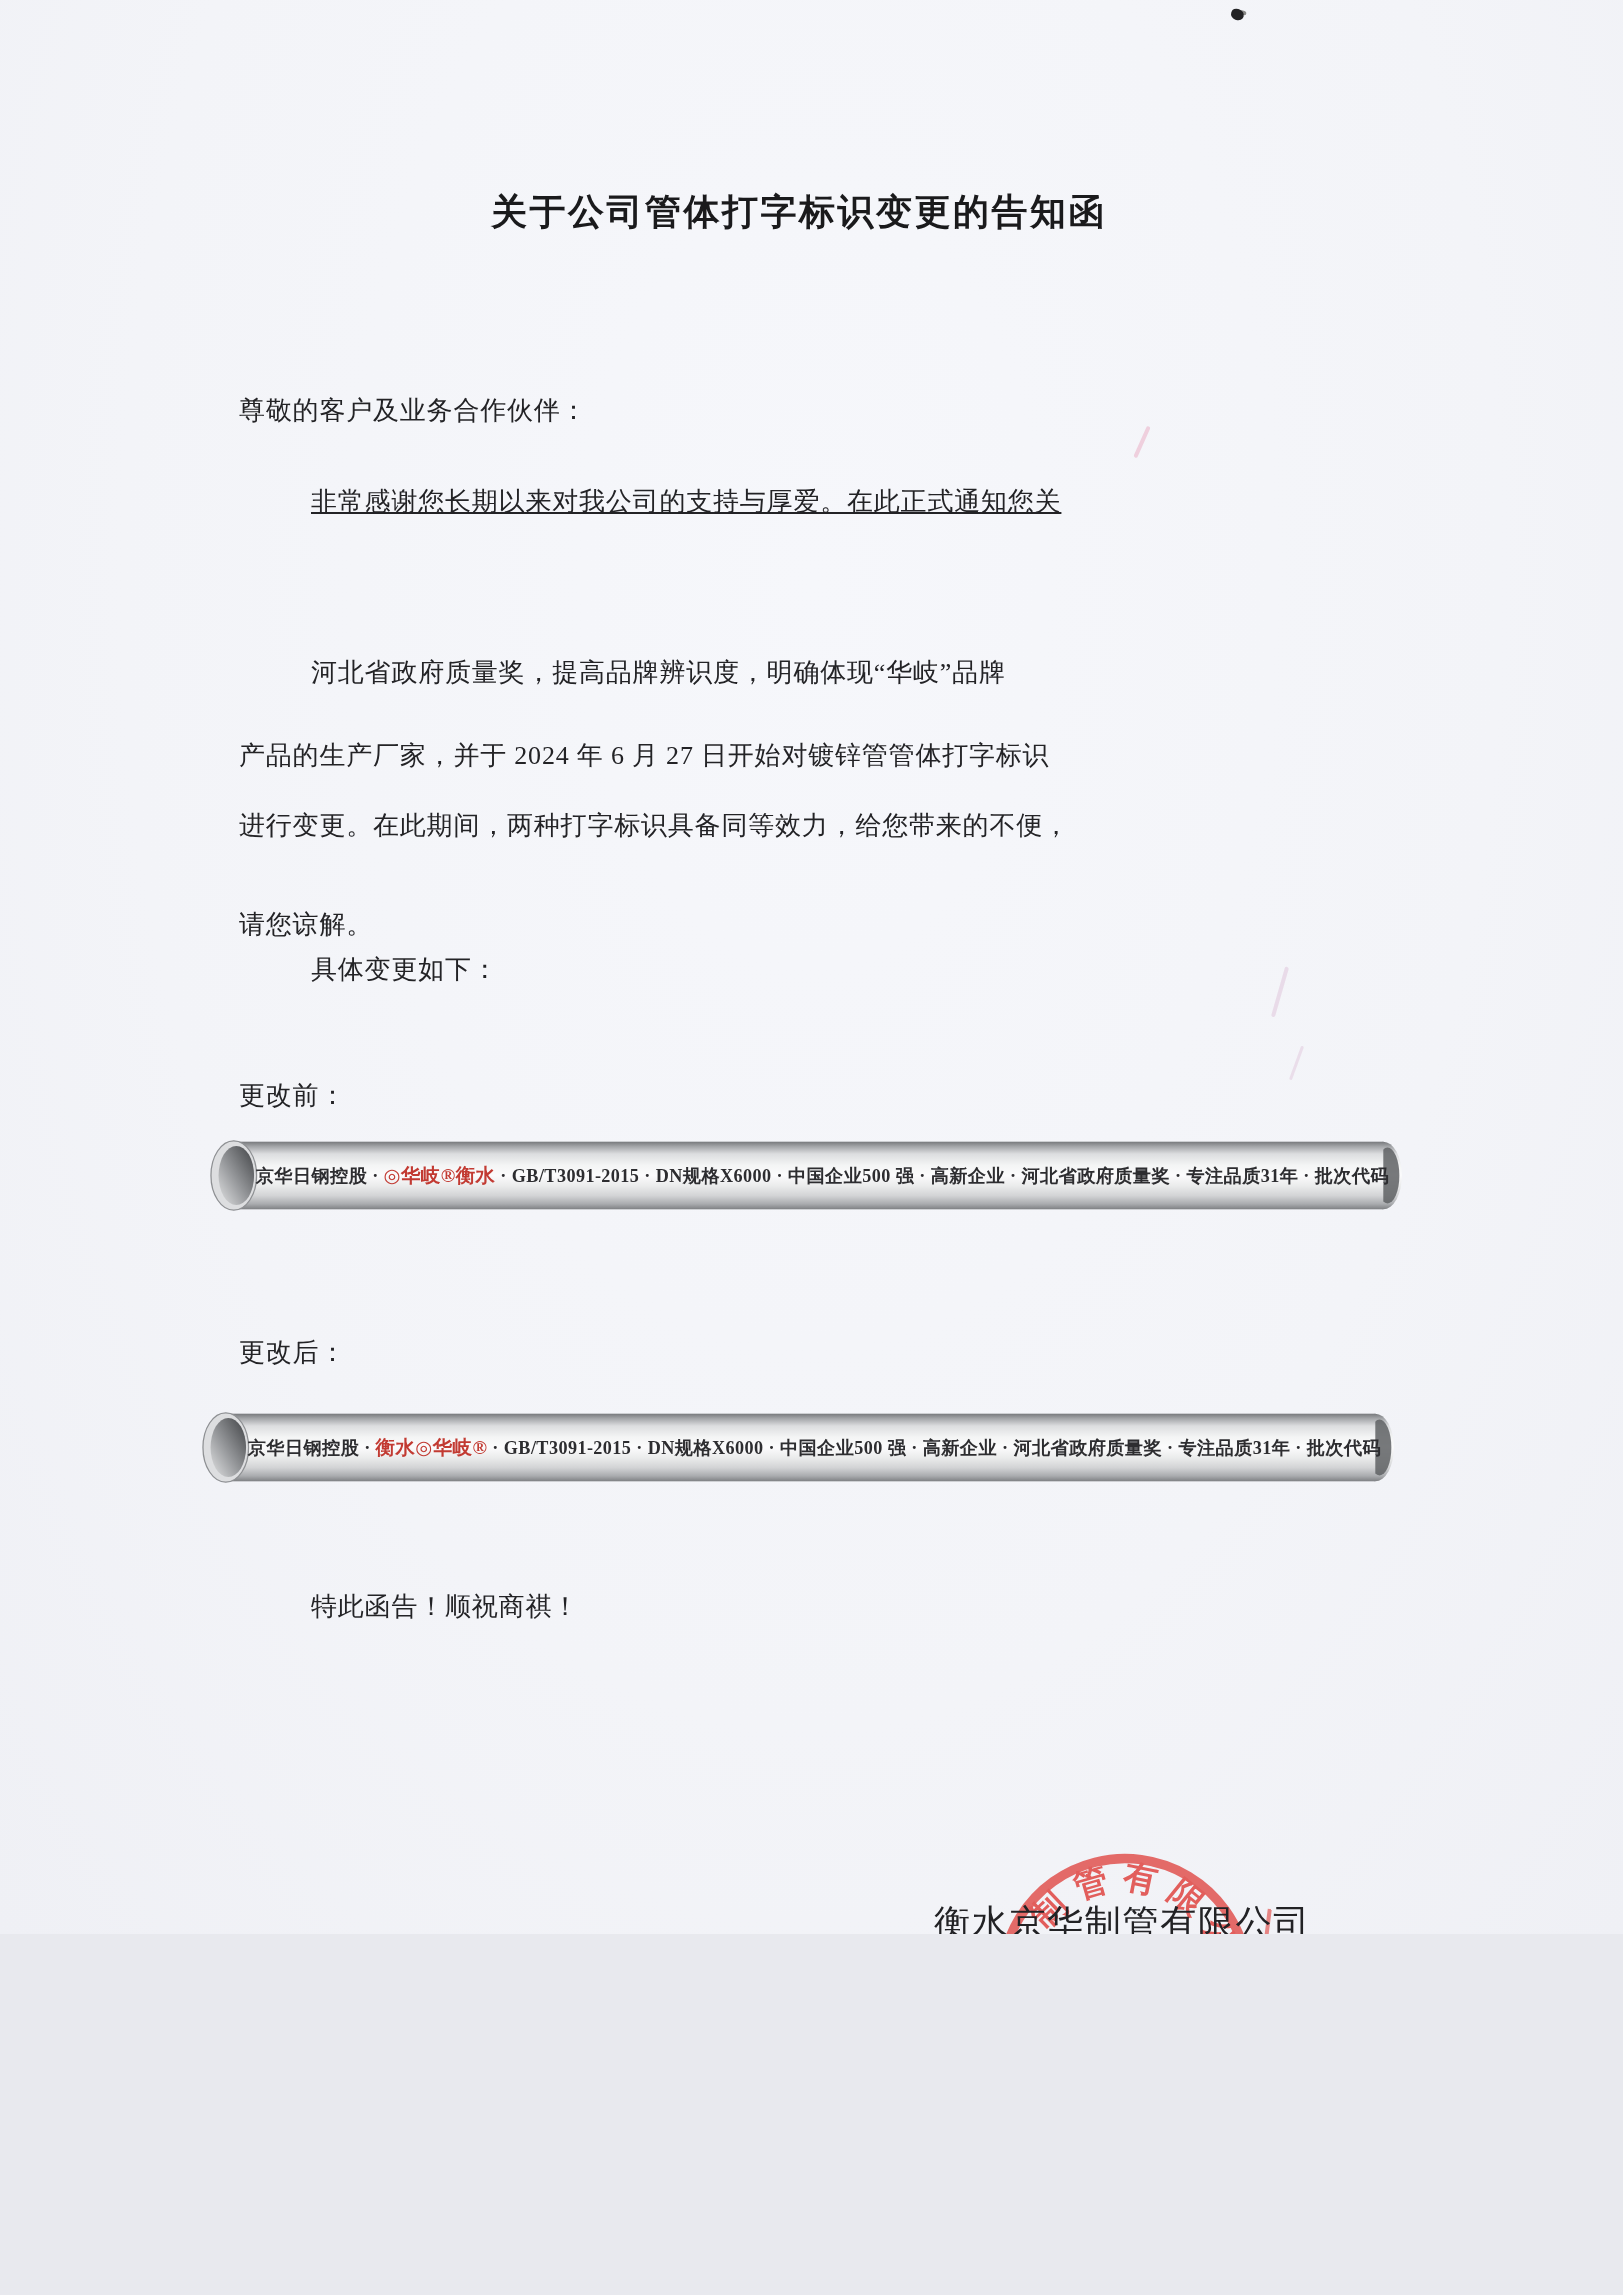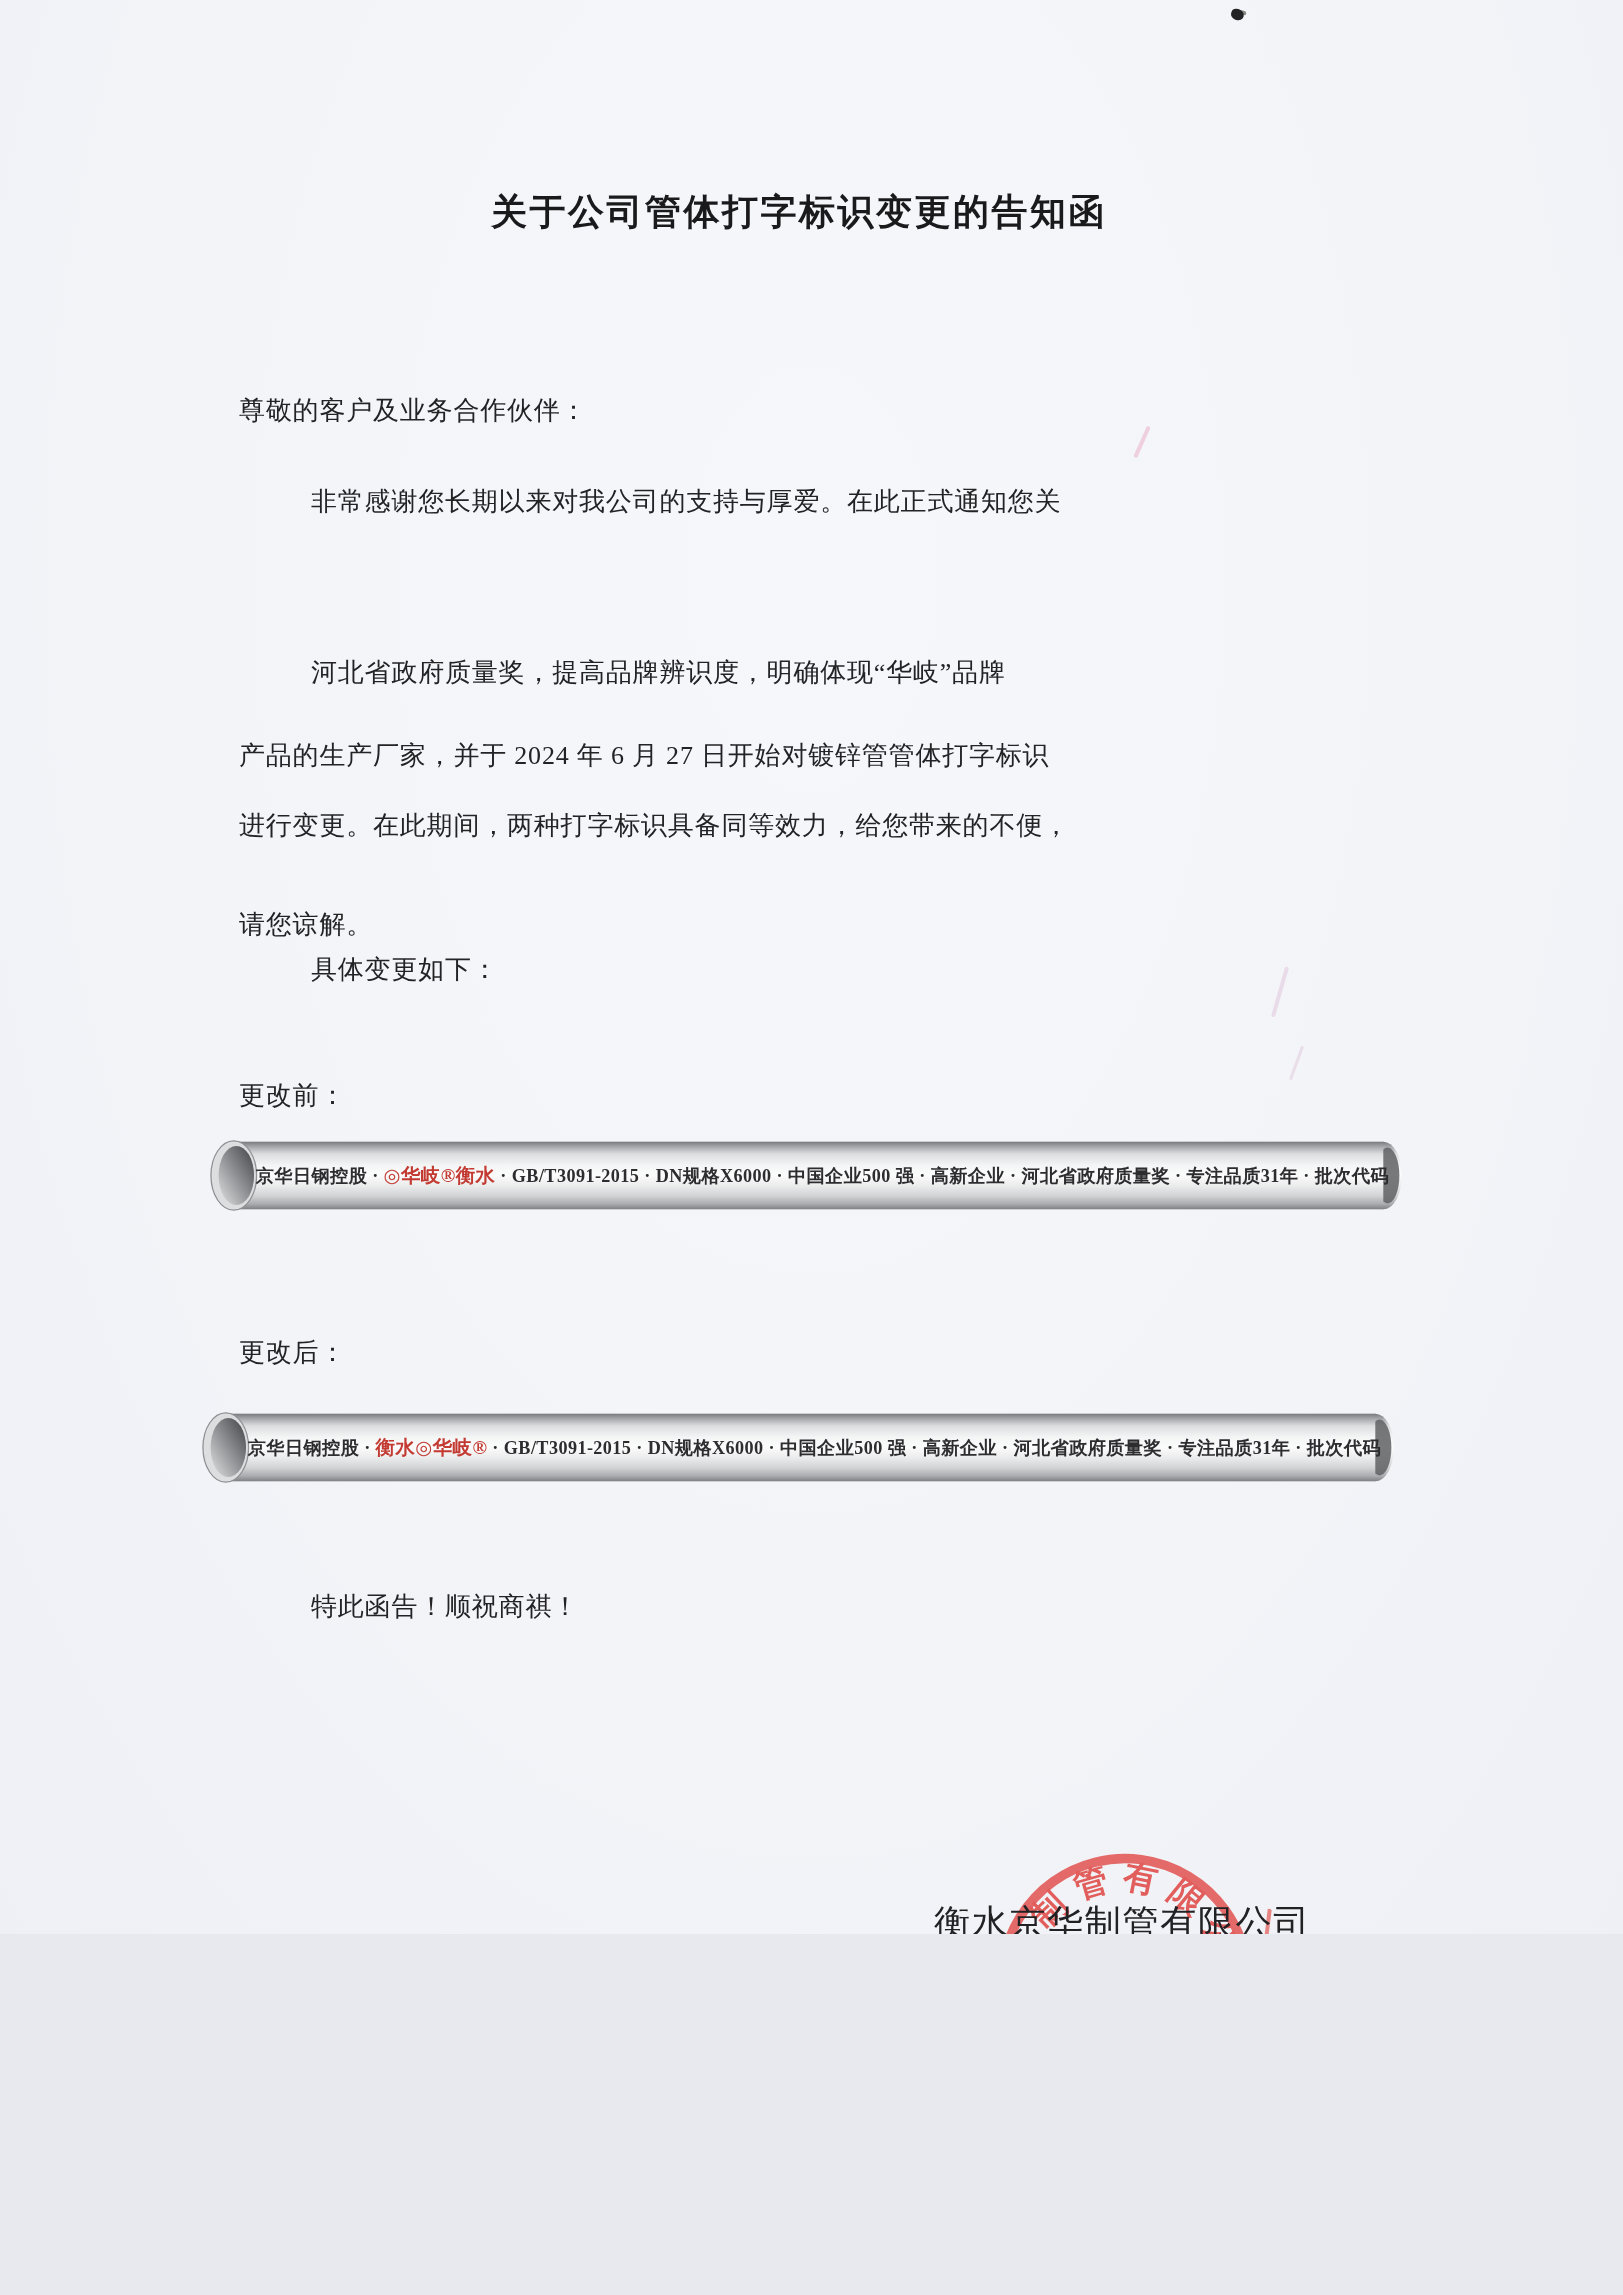--- a/index.html
+++ b/index.html
@@ -11,21 +11,21 @@
     color:#1d1d20;
   }
   .title{
     position:absolute;top:188px;left:0;width:1598px;text-align:center;
     font-family:"Liberation Sans","DejaVu Sans",sans-serif;
     font-size:36px;font-weight:bold;letter-spacing:2.5px;color:#1a1a1c;
   }
   .line{position:absolute;left:239px;font-size:26px;letter-spacing:0.8px;white-space:nowrap;color:#232326;margin-top:24px;}
   .indent{left:311px;}
   .y-greet{top:369px;}
-  .y-p1l1{top:460px;}
+  .y-p1l1{top:460px;text-decoration:underline;}
   .y-p1l2{top:542px;}
   .y-p2l1{top:631px;}
   .y-p2l2{top:714px;}
   .y-p2l3{top:784px;}
   .y-p2l4{top:883px;}
   .y-intro{top:928px;}
   .y-before{top:1054px;}
   .y-after{top:1311px;}
   .y-close{top:1565px;}
   .sig{position:absolute;font-size:36px;letter-spacing:1.7px;white-space:nowrap;color:#222225;z-index:3;}

